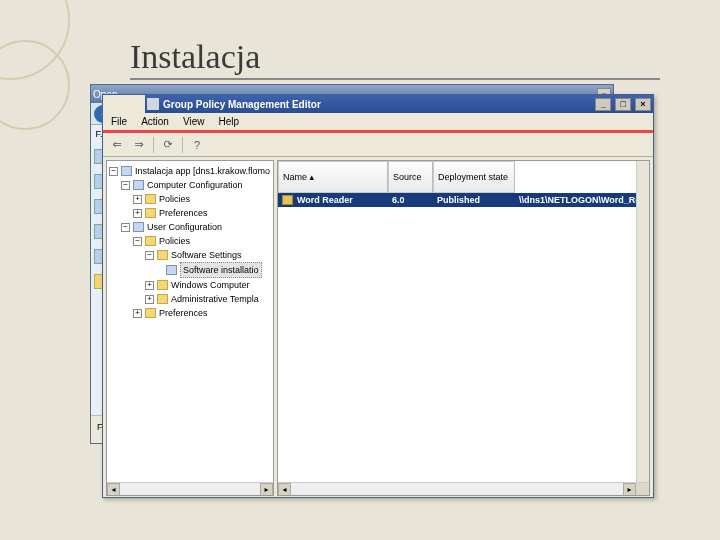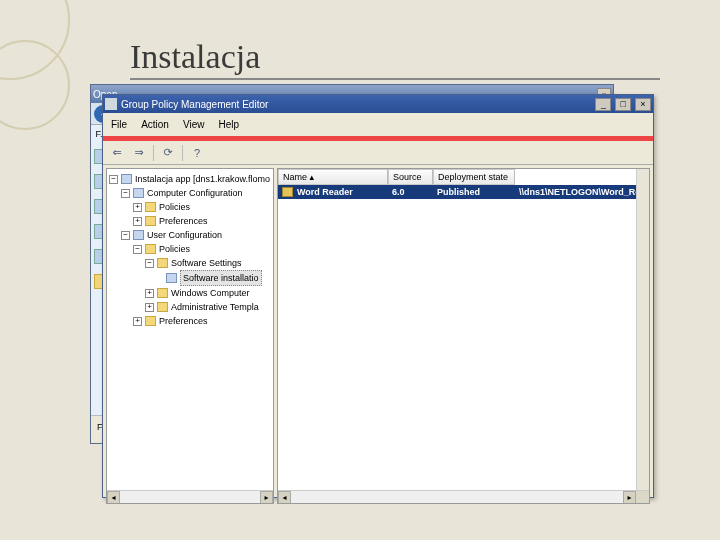--- a/index.html
+++ b/index.html
@@ -16,42 +16,42 @@
   .win-open .navbar { height: 22px; background: #d8e4f0; border-bottom: 1px solid #aaa; display:flex; align-items:center; padding-left:3px;}
   .win-open .navbar .back { width:18px; height:18px; background:#2f6bb5; border-radius:50%; color:#fff; font-size:12px; text-align:center; line-height:18px;}
   .win-open .body { display:flex; height: calc(100% - 18px - 22px - 28px); }
   .win-open .side { width: 22px; background:#e7eff9; border-right:1px solid #ccc; display:flex; flex-direction:column; align-items:center; padding-top:4px; gap:10px;}
   .win-open .side .sic { width:15px; height:15px; background:#b8cfea; border:1px solid #7a9; }
   .win-open .side .sic.y { background:#f1d679; border-color:#c9a83a;}
   .win-open .footer { position:absolute; bottom:0; left:0; right:0; height:28px; background:#ece9d8; border-top:1px solid #bbb; padding:6px; font-size:9px;}
 
   
   .win-gpme { position: absolute; top: 94px; left: 102px; width: 552px; height: 404px; background: #ece9d8; border: 1px solid #4a5f8a; z-index: 2; box-shadow: 2px 2px 4px rgba(0,0,0,0.25);}
-  .win-gpme .tb { height: 18px; background: linear-gradient(#3d63ad,#2a4d93); display: flex; align-items: center; justify-content: space-between; padding: 4px 2px; color: #fff; font-size: 10px; font-weight: normal;}
+  .win-gpme .tb { height: 18px; background: linear-gradient(#3d63ad,#2a4d93); display: flex; align-items: center; justify-content: space-between; padding: 4px 2px; color: #fff; font-size: 10px; font-weight: bold; margin-left: 42px;}
   .win-gpme .tb .left { display:flex; align-items:center; gap:4px;}
   .win-gpme .tb .ico { width:12px; height:12px; background:#cfd7df; display:inline-block;}
   .win-gpme .controls span { width: 16px; height: 13px; background: #cfcabf; border: 1px solid #888; display: inline-block; margin-left: 1px; font-size:9px; text-align:center; line-height:11px; color:#000;}
-  .menubar { height: 28px; background: #ece9d8; font-size: 10px; display: flex; align-items: center; gap: 14px; padding-left: 8px; border-bottom: 5px solid #ef4444;}
+  .menubar { height: 20px; background: #ece9d8; font-size: 10px; display: flex; align-items: center; gap: 14px; padding-left: 8px; border-bottom: 3px solid #ef4444;}
   .toolbar { height: 24px; background: #ece9d8; border-bottom: 1px solid #aaa; display: flex; align-items: center; padding-left: 4px; gap: 2px;}
   .toolbar .btn { width: 20px; height: 18px; border: 1px solid transparent; display:flex; align-items:center; justify-content:center; font-size:11px; color:#4a5a7a;}
   .toolbar .sep { width:1px; height:16px; background:#bbb; margin:0 2px;}
   .content { display: flex; height: calc(100% - 18px - 18px - 24px); }
   .tree-pane { width: 168px; background: #fff; border: 1px solid #9a9a9a; margin: 3px 0 3px 3px; overflow: hidden; position:relative;}
   .tree { font-size: 9px; padding: 3px 2px 3px 2px; line-height: 14px; color:#000;}
   .tree .row { white-space: nowrap; display:flex; align-items:center; }
   .tree .tw { width:9px; height:9px; border:1px solid #888; display:inline-flex; align-items:center; justify-content:center; font-size:8px; margin-right:3px; background:#fff;}
   .tree .sp { display:inline-block; }
   .tree .fic { width:11px; height:10px; background:#f3d77a; border:1px solid #caa83e; display:inline-block; margin-right:3px; vertical-align:middle;}
   .tree .cic { width:11px; height:10px; background:#c6d6ee; border:1px solid #7a93bb; display:inline-block; margin-right:3px;}
   .tree .sel { background:#e4e4e4; border:1px dotted #888; padding:0 2px; display:inline-block;}
   .tree-scroll { position:absolute; bottom:0; left:0; right:0; height:13px; background:#e8e4d8; border-top:1px solid #ccc; display:flex;}
   .tree-scroll .ar { width:13px; height:13px; background:#d6d2c2; border:1px solid #aaa; font-size:8px; text-align:center; line-height:11px;}
   .tree-scroll .track { flex:1; background:#efefef;}
   .list-pane { flex: 1; background: #fff; border: 1px solid #9a9a9a; margin: 3px 3px 3px 3px; position:relative; overflow:hidden;}
-  .cols { height: 16px; display: flex; font-size: 9px; }
+  .cols { height: 32px; display: flex; font-size: 9px; }
   .cols .col { border: 1px solid #c9c9c9; background: linear-gradient(#fdfdfd,#e9e9e9); padding: 1px 4px; display:flex; align-items:center; border-right:1px solid #bbb;}
   .listrow { height: 14px; background: #163a7a; color: #fff; font-size: 9px; display: flex; align-items:center;}
   .listrow .cell { padding: 0 4px; overflow:hidden; white-space:nowrap;font-weight:bold;}
   .listrow .pic { width:11px; height:10px; background:#e4c45a; border:1px solid #a3862c; display:inline-block; margin-right:4px; vertical-align:middle;}
   .list-vscroll { position:absolute; top:0; right:0; bottom:13px; width:13px; background:#e8e4d8; border-left:1px solid #ccc;}
   .list-hscroll { position:absolute; bottom:0; left:0; right:0; height:13px; background:#e8e4d8; border-top:1px solid #ccc; display:flex;}
   .list-hscroll .ar { width:13px; height:13px; background:#d6d2c2; border:1px solid #aaa; font-size:8px; text-align:center; line-height:11px;}
   .list-hscroll .track { flex:1; background:#efefef;}
   .list-hscroll .corner { width:13px; height:13px; background:#dcd8c8;}
 </style>

